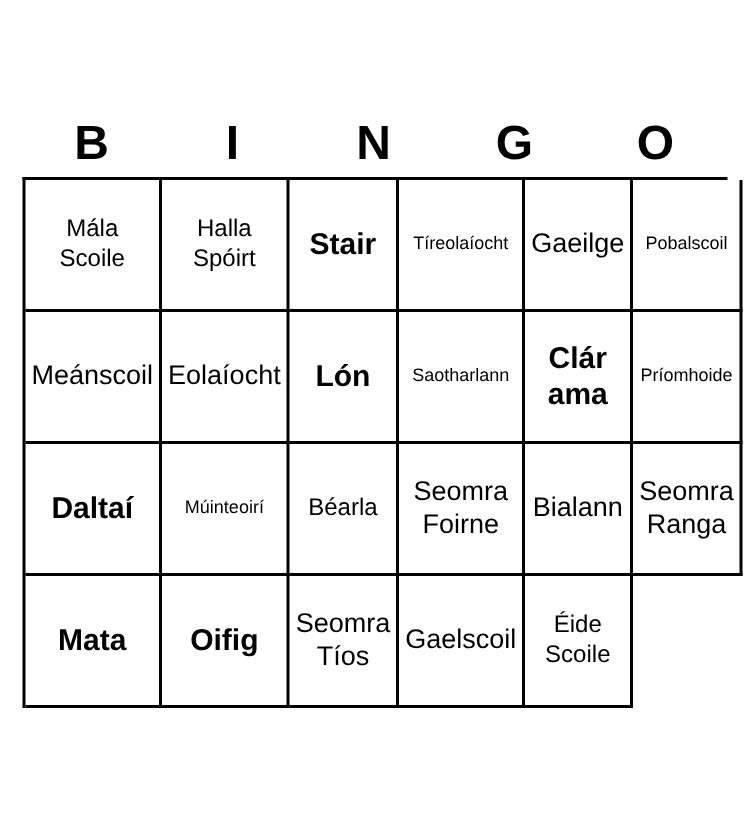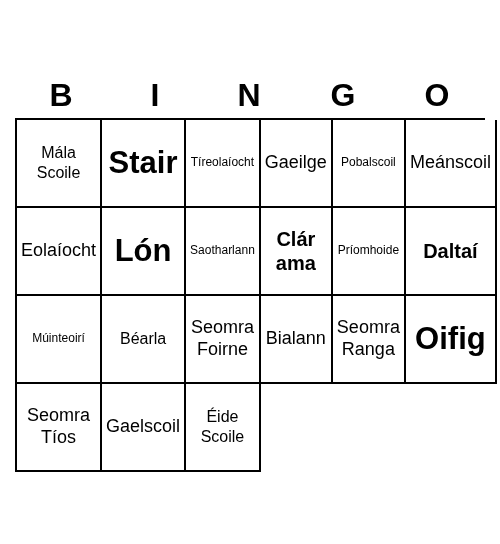--- a/index.html
+++ b/index.html
@@ -40,40 +40,43 @@
       display: flex;
       justify-content: center;
       align-items: center;
       text-align: center;
       padding: 4px;
       min-height: 88px;
     }
     .bingo-cell span {
       line-height: 1.2;
     }
-    .text-xl { font-size: 31px; font-weight: bold; }
+    .text-xl { font-size: 20px; font-weight: bold; }
     .text-lg { font-size: 20px; font-weight: bold; }
     .text-md { font-size: 16px; }
     .text-sm { font-size: 18px; }
     .text-xs { font-size: 12px; }
   </style>
 </head>
 <body>
 
 <div class="bingo-card">
   <div class="bingo-header">
     <div class="bingo-header-cell">B</div>
     <div class="bingo-header-cell">I</div>
     <div class="bingo-header-cell">N</div>
     <div class="bingo-header-cell">G</div>
     <div class="bingo-header-cell">O</div>
   </div>
   <div class="bingo-grid" id="grid-container">
   <div class="bingo-cell">
         <span class="text-md">Mála Scoile</span>
+      </div>
+      <div class="bingo-cell">
+        <span class="text-md">Halla Spóirt</span>
       </div>
       <div class="bingo-cell">
         <span class="text-xl">Stair</span>
       </div>
       <div class="bingo-cell">
         <span class="text-xs">Tíreolaíocht</span>
       </div>
       <div class="bingo-cell">
         <span class="text-sm">Gaeilge</span>
       </div>
@@ -110,20 +113,23 @@
       <div class="bingo-cell">
         <span class="text-sm">Seomra Foirne</span>
       </div>
       <div class="bingo-cell">
         <span class="text-sm">Bialann</span>
       </div>
       <div class="bingo-cell">
         <span class="text-sm">Seomra Ranga</span>
       </div>
       <div class="bingo-cell">
+        <span class="text-lg">Mata</span>
+      </div>
+      <div class="bingo-cell">
         <span class="text-xl">Oifig</span>
       </div>
       <div class="bingo-cell">
         <span class="text-sm">Seomra Tíos</span>
       </div>
       <div class="bingo-cell">
         <span class="text-sm">Gaelscoil</span>
       </div>
       <div class="bingo-cell">
         <span class="text-md">Éide Scoile</span>

